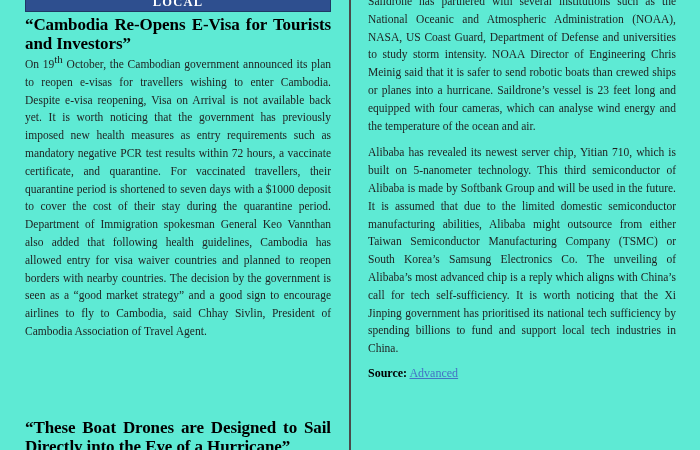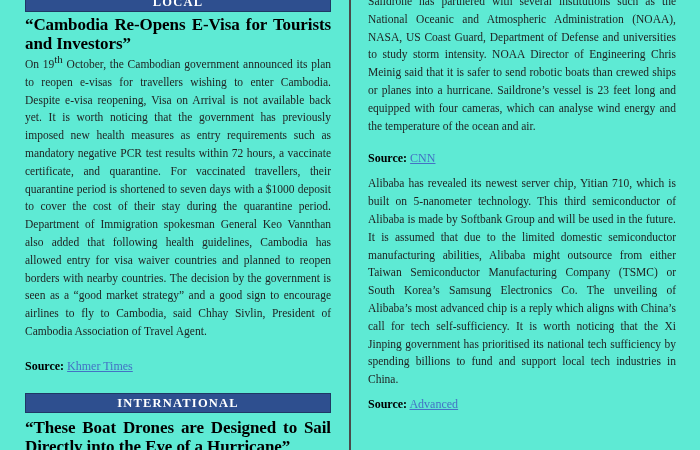--- a/index.html
+++ b/index.html
@@ -90,43 +90,32 @@
   <div class="col-left">
 
     <div class="section-bar bar-local">
       <span>LOCAL</span>
     </div>
 
     <div class="article-title title-cambodia">“Cambodia Re-Opens E-Visa for Tourists and Investors”</div>
 
     <p class="body-text body-cambodia"><span>On 19</span><sup class="ordinal">th</sup><span> October, the Cambodian government announced its plan to reopen e-visas for travellers wishing to enter Cambodia. Despite e-visa reopening, Visa on Arrival is not available back yet. It is worth noticing that the government has previously imposed new health measures as entry requirements such as mandatory negative PCR test results within 72 hours, a vaccinate certificate, and quarantine. For vaccinated travellers, their quarantine period is shortened to seven days with a $1000 deposit to cover the cost of their stay during the quarantine period. Department of Immigration spokesman General Keo Vannthan also added that following health guidelines, Cambodia has allowed entry for visa waiver countries and planned to reopen borders with nearby countries. The decision by the government is seen as a “good market strategy” and a good sign to encourage airlines to fly to Cambodia, said Chhay Sivlin, President of Cambodia Association of Travel Agent.</span></p>
 
-    <div class="source-line src-khmer">
-      <span class="source-label">Source:</span>
-      <a href="#" class="source-link">Khmer Times</a>
-    </div>
 
-    <div class="section-bar bar-international">
-      <span>INTERNATIONAL</span>
-    </div>
 
     <div class="article-title title-boat">“These Boat Drones are Designed to Sail Directly into the Eye of a Hurricane”</div>
 
   </div>
 
   <div class="divider"></div>
 
   <div class="col-right">
 
     <p class="body-text body-saildrone">Saildrone has partnered with several institutions such as the National Oceanic and Atmospheric Administration (NOAA), NASA, US Coast Guard, Department of Defense and universities to study storm intensity. NOAA Director of Engineering Chris Meinig said that it is safer to send robotic boats than crewed ships or planes into a hurricane. Saildrone’s vessel is 23 feet long and equipped with four cameras, which can analyse wind energy and the temperature of the ocean and air.</p>
 
-    <div class="source-line src-cnn">
-      <span class="source-label">Source:</span>
-      <a href="#" class="source-link">CNN</a>
-    </div>
 
 
     <p class="body-text body-alibaba">Alibaba has revealed its newest server chip, Yitian 710, which is built on 5-nanometer technology. This third semiconductor of Alibaba is made by Softbank Group and will be used in the future. It is assumed that due to the limited domestic semiconductor manufacturing abilities, Alibaba might outsource from either Taiwan Semiconductor Manufacturing Company (TSMC) or South Korea’s Samsung Electronics Co. The unveiling of Alibaba’s most advanced chip is a reply which aligns with China’s call for tech self-sufficiency. It is worth noticing that the Xi Jinping government has prioritised its national tech sufficiency by spending billions to fund and support local tech industries in China.</p>
 
     <div class="source-line src-bloomberg">
       <span class="source-label">Source:</span>
       <a href="#" class="source-link">Advanced</a>
     </div>
 
   </div>

